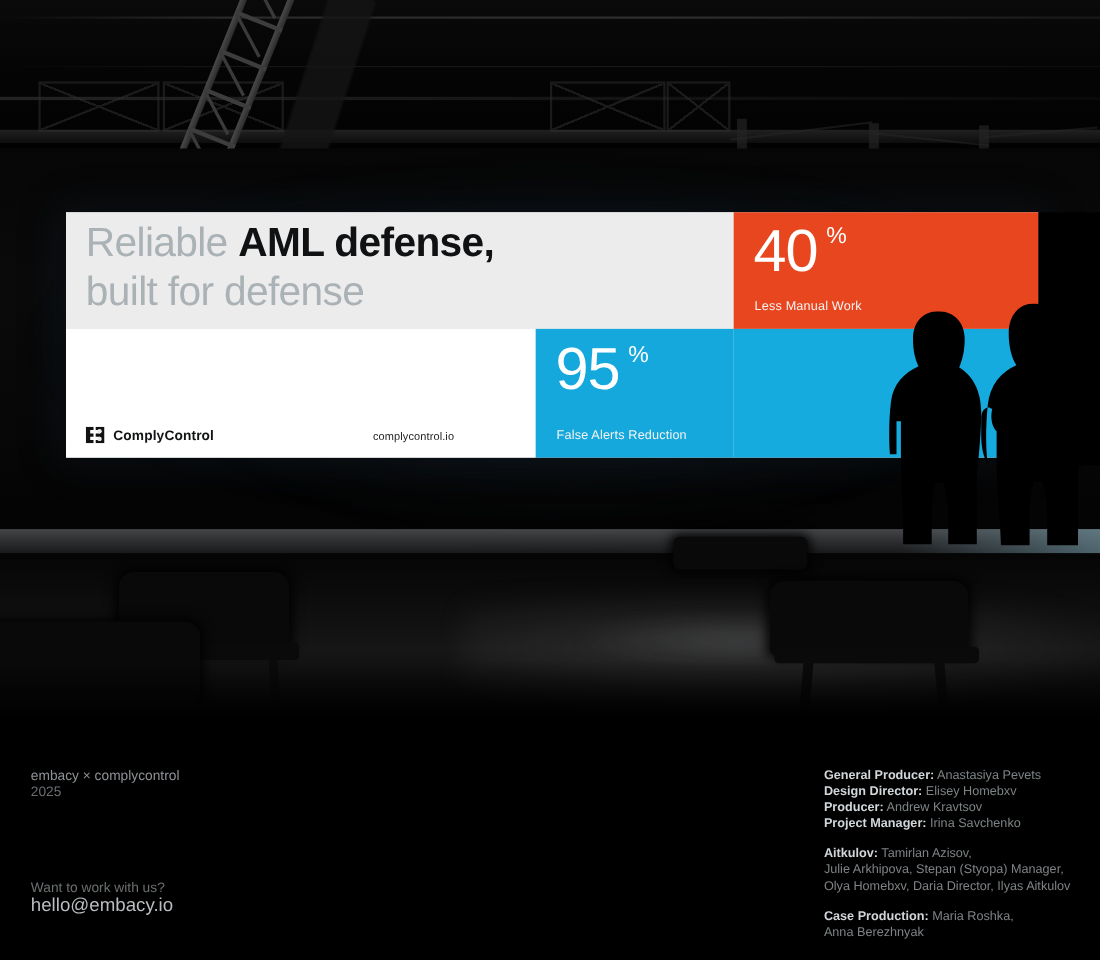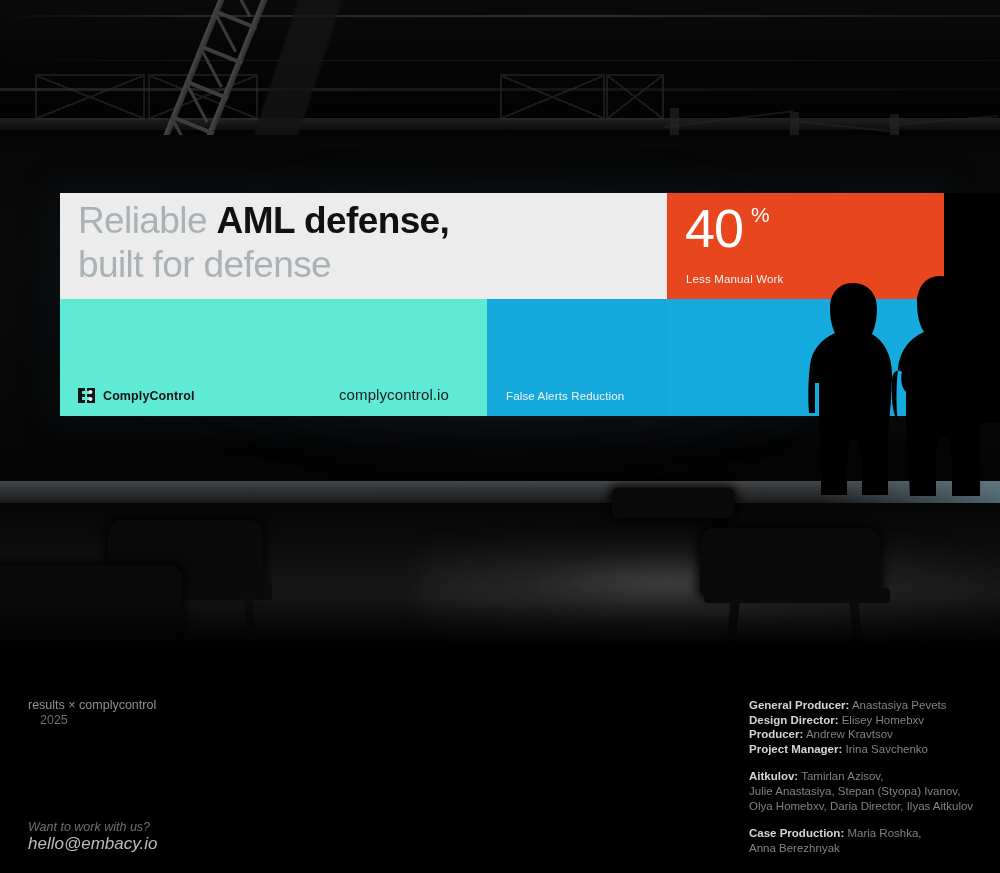--- a/index.html
+++ b/index.html
@@ -169,21 +169,21 @@
   }
   .screen-grid{
     position:absolute; inset:0;
     display:grid;
     grid-template-columns:427px 180px 277px;
     grid-template-rows:106px 117px;
   }
   .cell{ position:relative; overflow:hidden; }
 
   .cell-head{ grid-column:1/3; grid-row:1/2; background:#ececed; }
-  .cell-logo{ grid-column:1/2; grid-row:2/3; background:#5eead4; }
+  .cell-logo{ grid-column:1/2; grid-row:2/3; background:#ffffff; }
   .cell-cyan{ grid-column:2/3; grid-row:2/3; background:#14a8dc; }
   .cell-orange{ grid-column:3/4; grid-row:1/2; background:#e8461f; }
   .cell-cyan2{ grid-column:3/4; grid-row:2/3; background:#16abdf; }
 
   .headline{
     position:absolute; left:18px; top:6px;
     font-size:37px; line-height:44px; letter-spacing:-.6px;
     font-weight:400; color:#aab2b6; white-space:nowrap;
   }
   .headline b{ color:#101112; font-weight:700; }
@@ -193,21 +193,21 @@
     display:flex; align-items:center;
   }
   .logo-mark{
     width:17px; height:15px; margin-right:8px; flex:0 0 auto;
   }
   .brandname{
     font-size:12.5px; font-weight:700; color:#121314; letter-spacing:.1px;
   }
   .siteurl{
     position:absolute; left:279px; bottom:13px;
-    font-size:15px; color:#1b1c1d; letter-spacing:.1px;
+    font-size:10px; color:#1b1c1d; letter-spacing:.1px;
   }
 
   .stat{ position:absolute; left:18px; top:2px; }
   .stat .num{
     font-size:54px; line-height:62px; font-weight:300; color:#fff;
     letter-spacing:-1px; display:inline-block; vertical-align:top;
   }
   .stat .pct{
     font-size:21px; font-weight:400; color:#fff; display:inline-block;
     vertical-align:top; margin-left:8px; margin-top:6px;
@@ -231,23 +231,23 @@
   .person{ position:absolute; }
   .person svg{ display:block; }
 
   
   .footer{
     position:absolute; left:0; top:660px; width:1000px; height:213px;
     background:#000;
   }
   .f-left{ position:absolute; left:28px; top:38px; }
   .f-left .line{ font-size:12.5px; line-height:14.5px; color:#8e9295; }
-  .f-left .line.dim{ color:#6b6f72;margin-left:12px; }
-
-  .f-contact{ position:absolute; left:28px; top:160px;font-style:italic; }
+  .f-left .line.dim{ color:#6b6f72; }
+
+  .f-contact{ position:absolute; left:28px; top:140px; }
   .f-contact .q{ font-size:12.5px; line-height:15px; color:#6b6f72; }
   .f-contact .mail{ font-size:17px; line-height:16px; color:#b9bdc0; }
 
   .f-right{ position:absolute; left:749px; top:38px; width:230px; }
   .credit{ font-size:11.5px; line-height:14.6px; color:#7e8386; }
   .credit b{ color:#d2d6d9; font-weight:700; }
   .credit-group{ margin-bottom:13px; }
   .credit-group:last-child{ margin-bottom:16px; }
 </style>
 </head>
@@ -351,20 +351,23 @@
       </div>
 
       <div class="cell cell-orange">
         <div class="stat">
           <span class="num">40</span><span class="pct">%</span>
         </div>
         <div class="stat-label">Less Manual Work</div>
       </div>
 
       <div class="cell cell-cyan">
+        <div class="stat">
+          <span class="num">95</span><span class="pct">%</span>
+        </div>
         <div class="stat-label">False Alerts Reduction</div>
       </div>
 
       <div class="cell cell-cyan2"></div>
     </div>
   </div>
 
   <div class="person" style="left:806px; top:283px;">
     <svg width="108" height="212" viewBox="0 0 108 212">
       <path fill="#000000" d="
@@ -394,40 +397,40 @@
         C94 72 84 60 71 54
         C74 48 76 40 76 27 C76 12 65 0 50 0 Z"></path>
     </svg>
   </div>
 
   <div style="position:absolute; left:944px; top:193px; width:56px; height:230px; background:#000;"></div>
 
   <div class="footer">
 
     <div class="f-left">
-      <div class="line">results × complycontrol</div>
+      <div class="line">embacy × complycontrol</div>
       <div class="line dim">2025</div>
     </div>
 
     <div class="f-contact">
       <div class="q">Want to work with us?</div>
       <a class="mail" href="#" style="text-decoration:none;">hello@embacy.io</a>
     </div>
 
     <div class="f-right">
       <div class="credit-group">
         <div class="credit"><b>General Producer:</b><span> Anastasiya Pevets</span></div>
         <div class="credit"><b>Design Director:</b><span> Elisey Homebxv</span></div>
         <div class="credit"><b>Producer:</b><span> Andrew Kravtsov</span></div>
         <div class="credit"><b>Project Manager:</b><span> Irina Savchenko</span></div>
       </div>
 
       <div class="credit-group">
         <div class="credit"><b>Aitkulov:</b><span> Tamirlan Azisov,</span></div>
-        <div class="credit">Julie Anastasiya, Stepan (Styopa) Ivanov,</div>
+        <div class="credit">Julie Arkhipova, Stepan (Styopa) Manager,</div>
         <div class="credit">Olya Homebxv, Daria Director, Ilyas Aitkulov</div>
       </div>
 
       <div class="credit-group">
         <div class="credit"><b>Case Production:</b><span> Maria Roshka,</span></div>
         <div class="credit">Anna Berezhnyak</div>
       </div>
     </div>
   </div>
 

